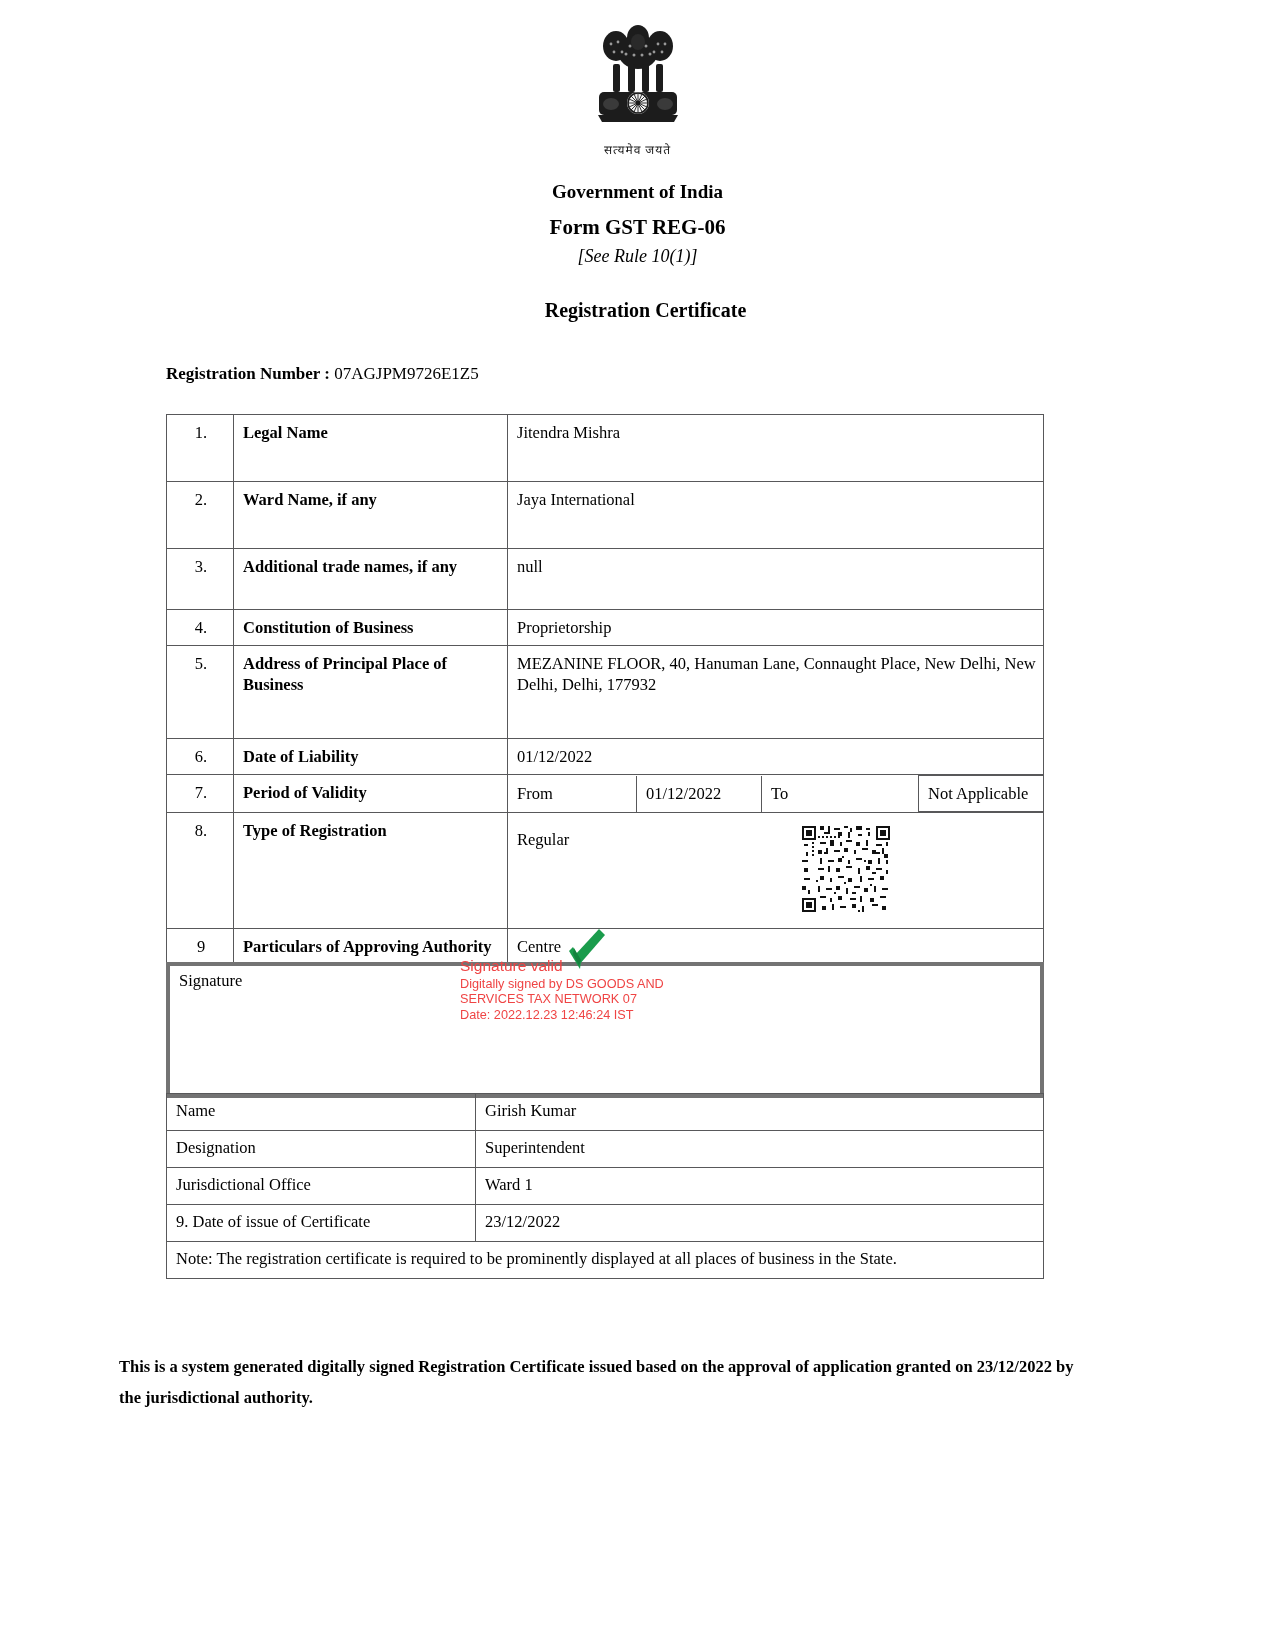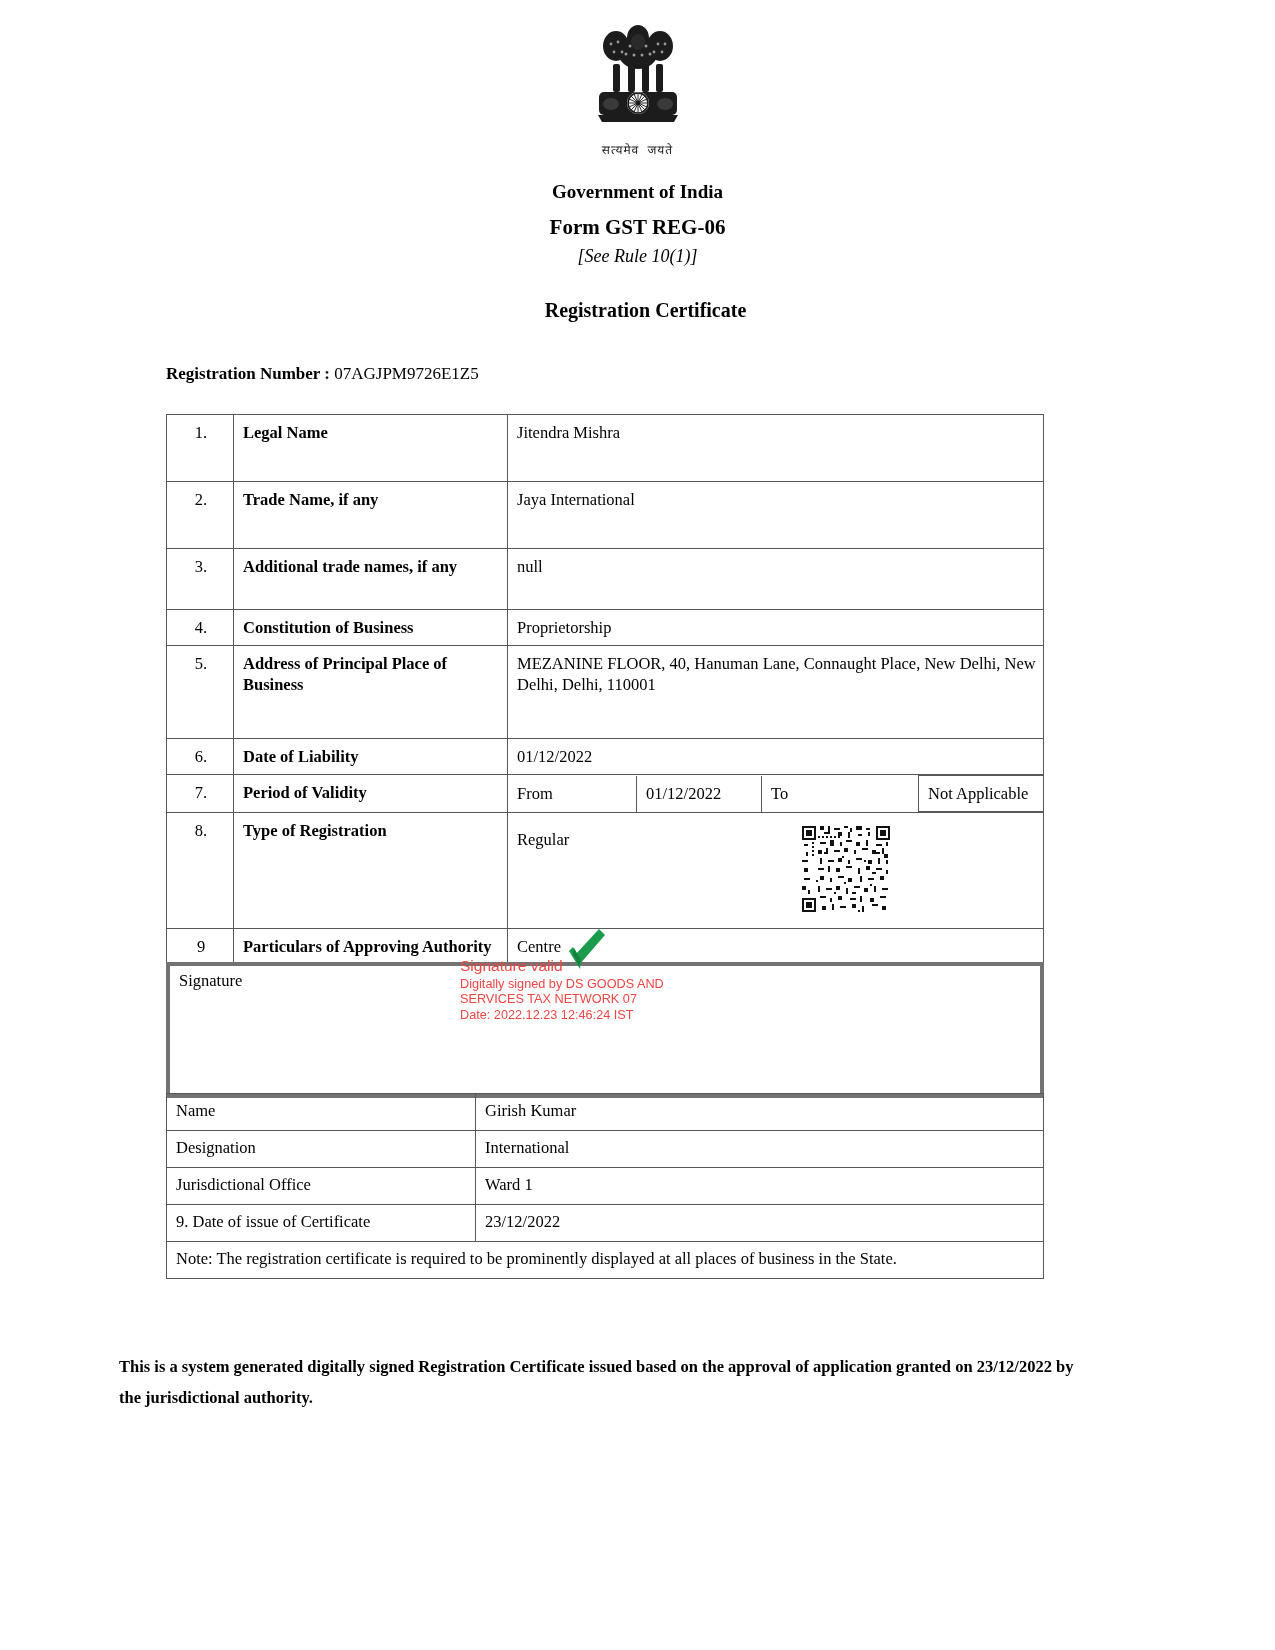--- a/index.html
+++ b/index.html
@@ -19,21 +19,21 @@
   
   .emblem-wrap {
     position: absolute;
     top: 22px;
     left: 0;
     width: 100%;
     text-align: center;
   }
   .emblem-svg { display: block; margin: 0 auto; }
   .emblem-motto {
-    font-family: Liberation Mono, monospace;
+    font-family: Liberation Serif, serif;
     font-size: 12px;
     letter-spacing: 1px;
     margin-top: 1px;
     color: #1a1a1a;
   }
 
   
   .title-block {
     position: absolute;
     top: 178px;
@@ -256,37 +256,37 @@
 
 <table class="main-table">
   <tbody>
     <tr class="r-tall">
       <td class="col-sn">1.</td>
       <td class="col-label">Legal Name</td>
       <td class="val">Jitendra Mishra</td>
     </tr>
     <tr class="r-tall">
       <td class="col-sn">2.</td>
-      <td class="col-label">Trade Name, if any</td>
+      <td class="col-label">Ward Name, if any</td>
       <td class="val">Jaya International</td>
     </tr>
     <tr class="r-tall2">
       <td class="col-sn">3.</td>
       <td class="col-label">Additional trade names, if any</td>
       <td class="val">null</td>
     </tr>
     <tr class="r-one">
       <td class="col-sn">4.</td>
       <td class="col-label">Constitution of Business</td>
       <td class="val">Proprietorship</td>
     </tr>
     <tr class="r-addr">
       <td class="col-sn">5.</td>
       <td class="col-label">Address of Principal Place of Business</td>
-      <td class="val">MEZANINE FLOOR, 40, Hanuman Lane, Connaught Place, New Delhi, New Delhi, Delhi, 110001</td>
+      <td class="val">MEZANINE FLOOR, 40, Hanuman Lane, Connaught Place, New Delhi, New Delhi, Delhi, 177932</td>
     </tr>
     <tr class="r-one">
       <td class="col-sn">6.</td>
       <td class="col-label">Date of Liability</td>
       <td class="val">01/12/2022</td>
     </tr>
 
     <tr class="r-one">
       <td class="col-sn">7.</td>
       <td class="col-label">Period of Validity</td>
@@ -327,21 +327,21 @@
 </table>
 
 <table class="detail-table">
   <tbody>
     <tr>
       <td class="d-label">Name</td>
       <td>Girish Kumar</td>
     </tr>
     <tr>
       <td class="d-label">Designation</td>
-      <td>International</td>
+      <td>Superintendent</td>
     </tr>
     <tr>
       <td class="d-label">Jurisdictional Office</td>
       <td>Ward 1</td>
     </tr>
     <tr>
       <td class="d-label">9. Date of issue of Certificate</td>
       <td>23/12/2022</td>
     </tr>
     <tr>

